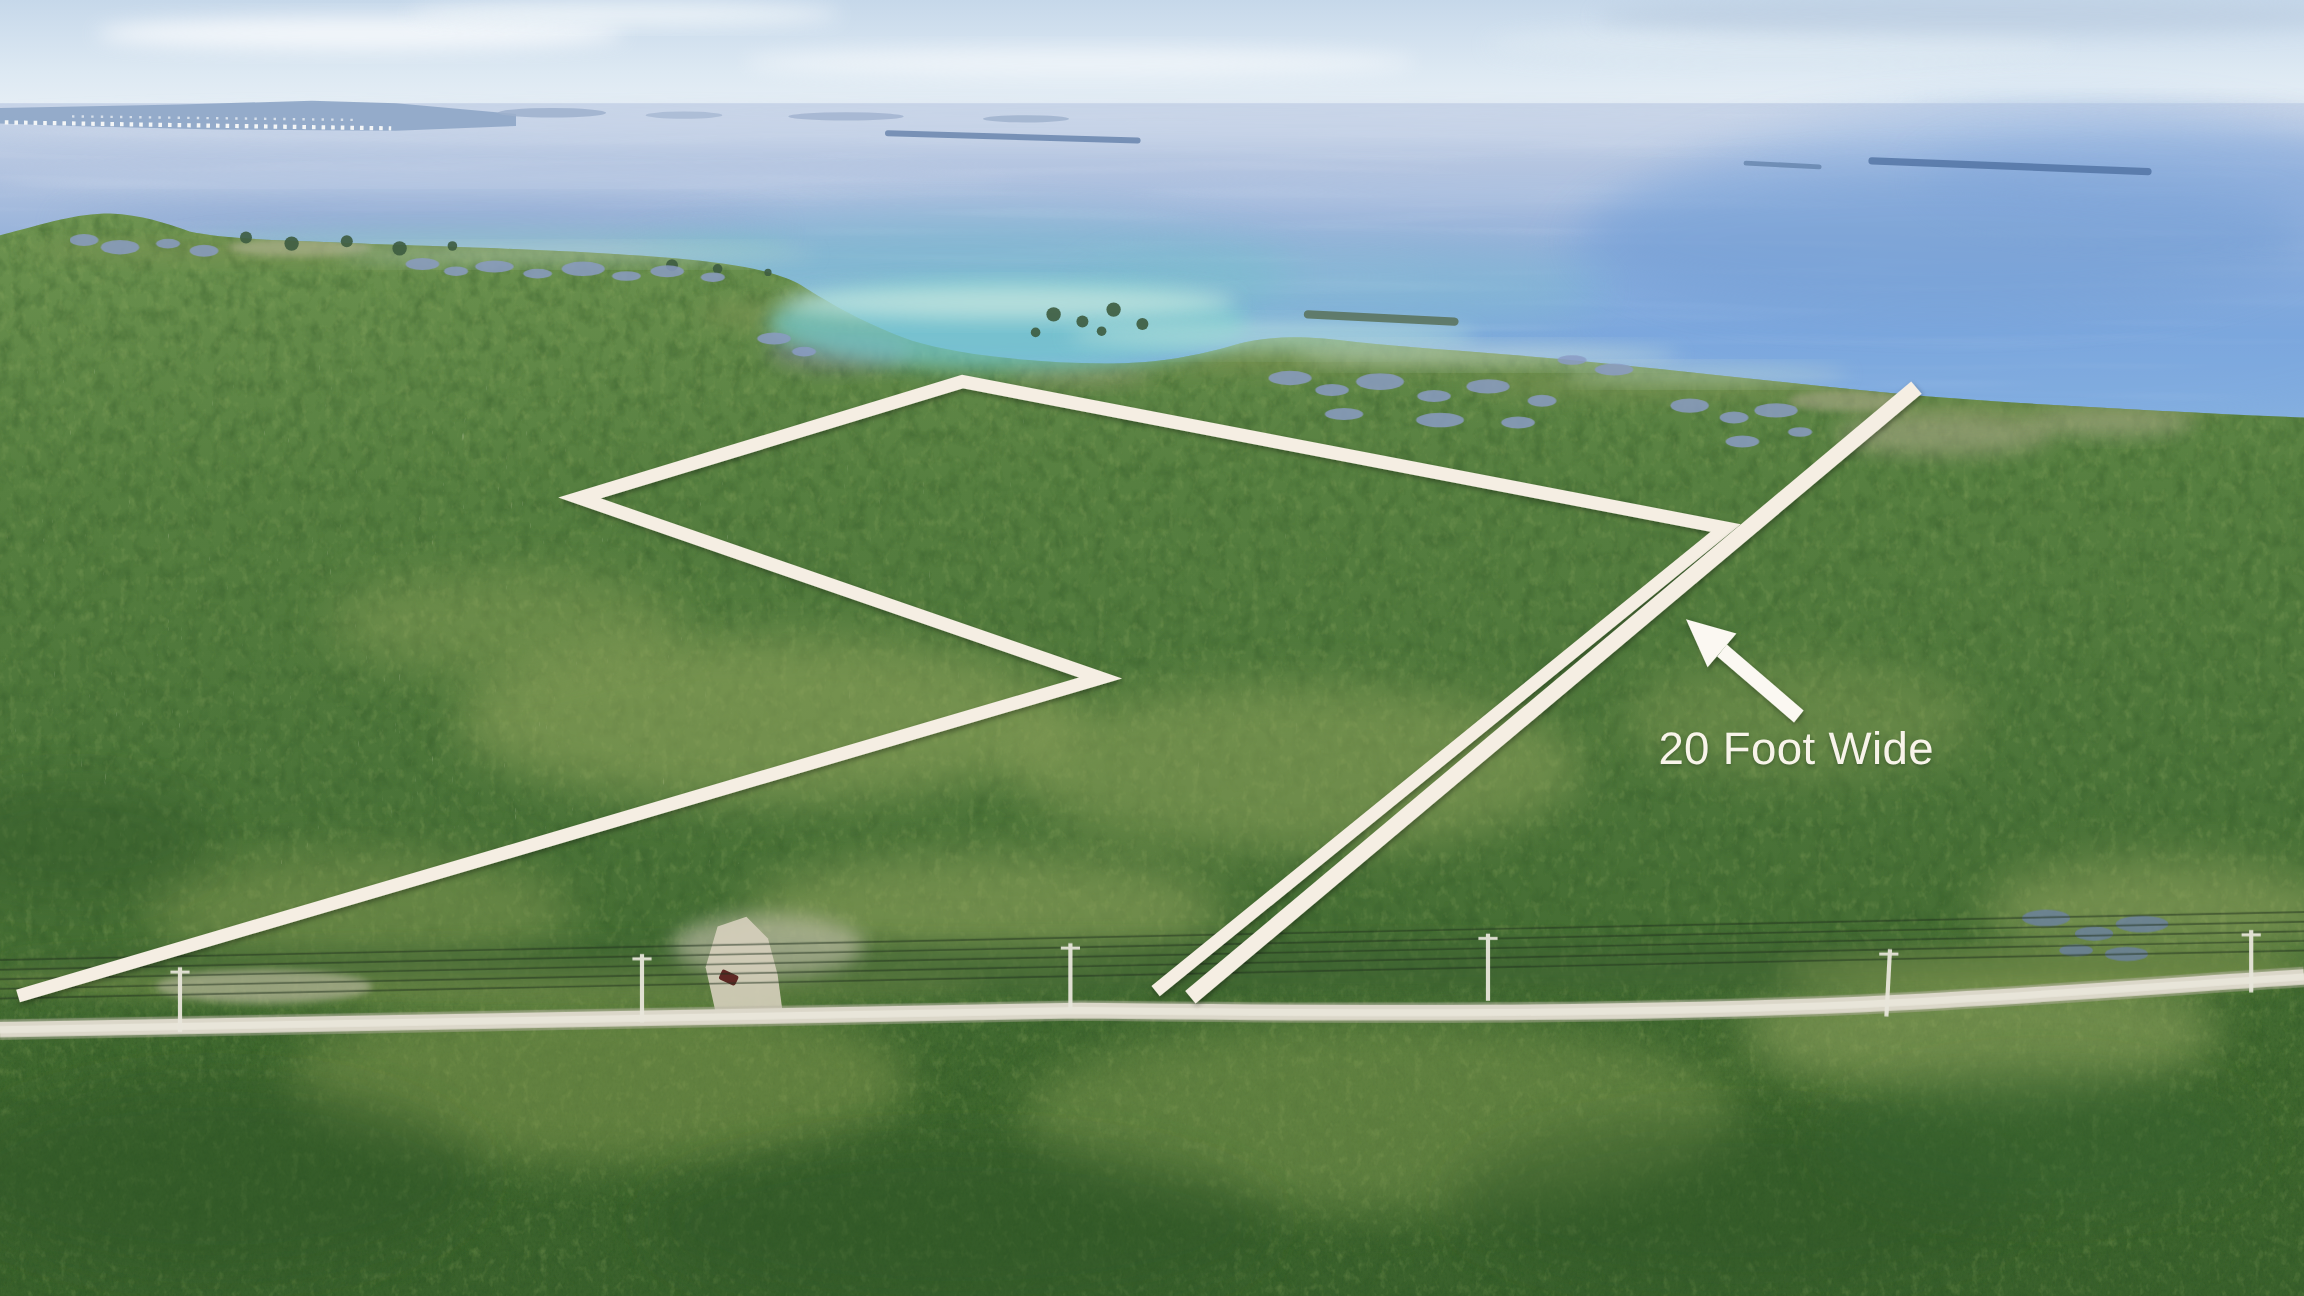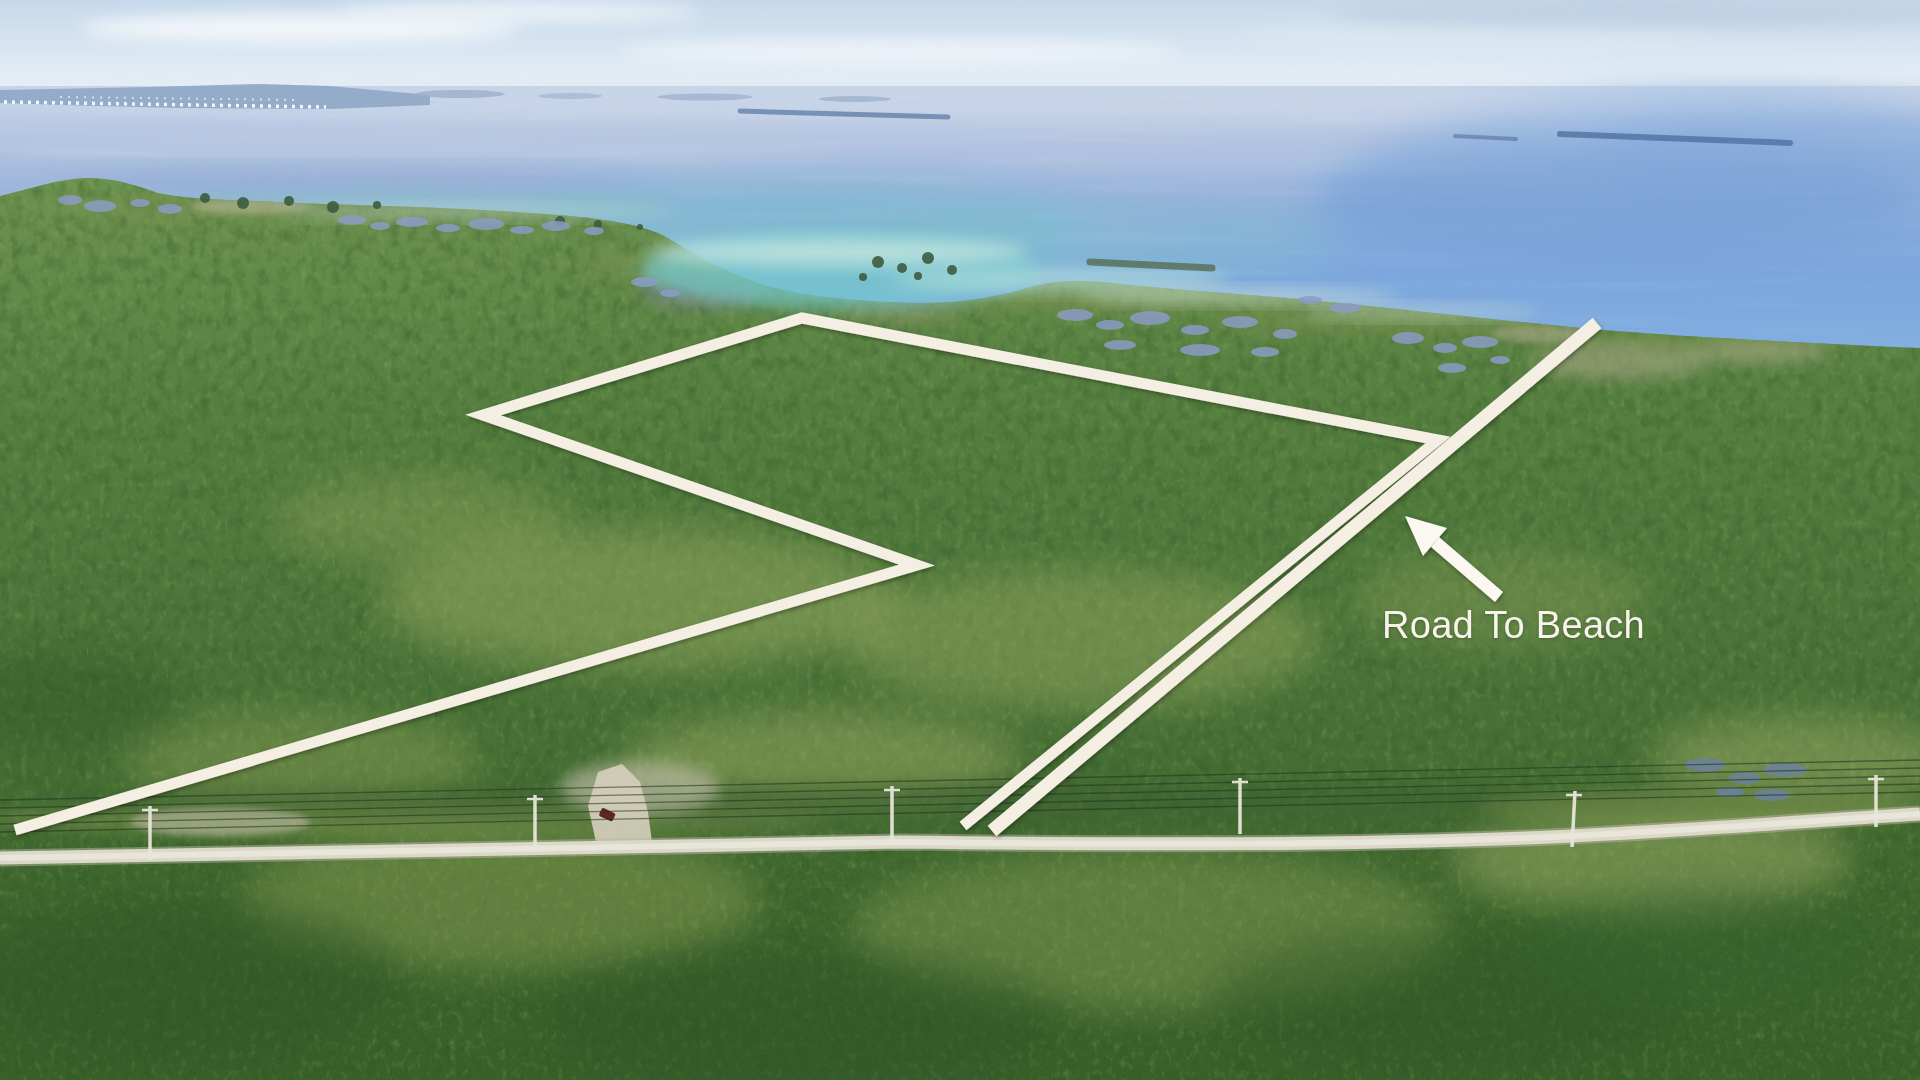--- a/index.html
+++ b/index.html
@@ -291,15 +291,15 @@
 
   <line x1="1597" y1="323" x2="992" y2="831" stroke="#f5eee3" stroke-width="13.5" stroke-linecap="butt" filter="url(#ds)"></line>
 
   <g fill="#fbf8f2" filter="url(#ds)">
     <polygon points="1405,516 1423,556 1447,528"></polygon>
     <polygon points="1431,547 1439,537 1503,592 1495,602"></polygon>
   </g>
 </svg>
 
 <div class="road-label">
-  <div>Road To Beach</div>
+  <div>20 Foot Wide</div>
 </div>
 </div>
 
 </body></html>

